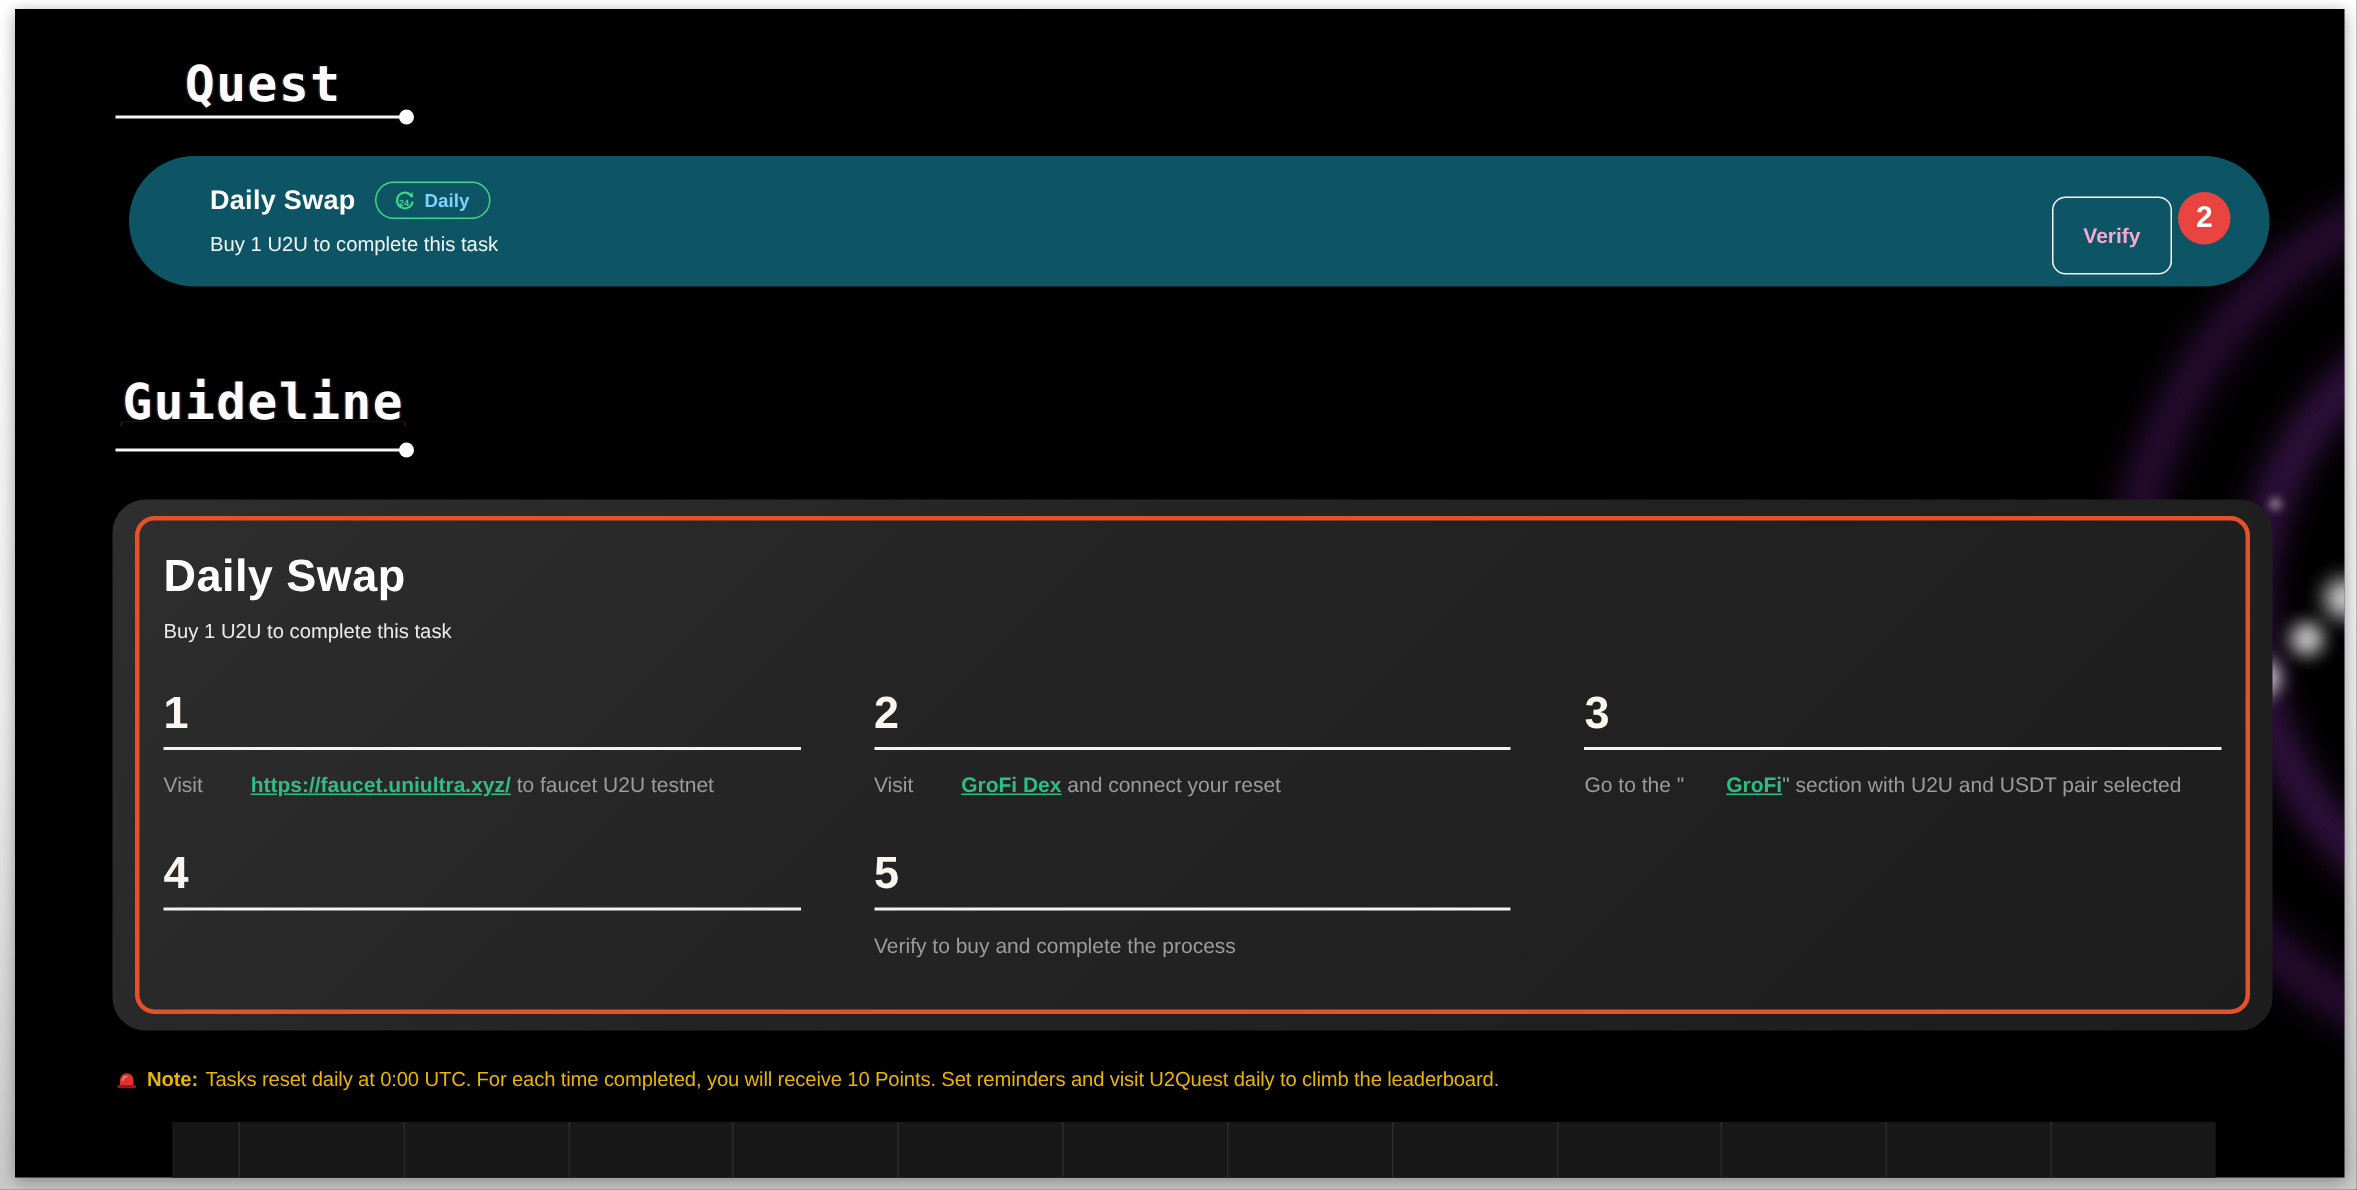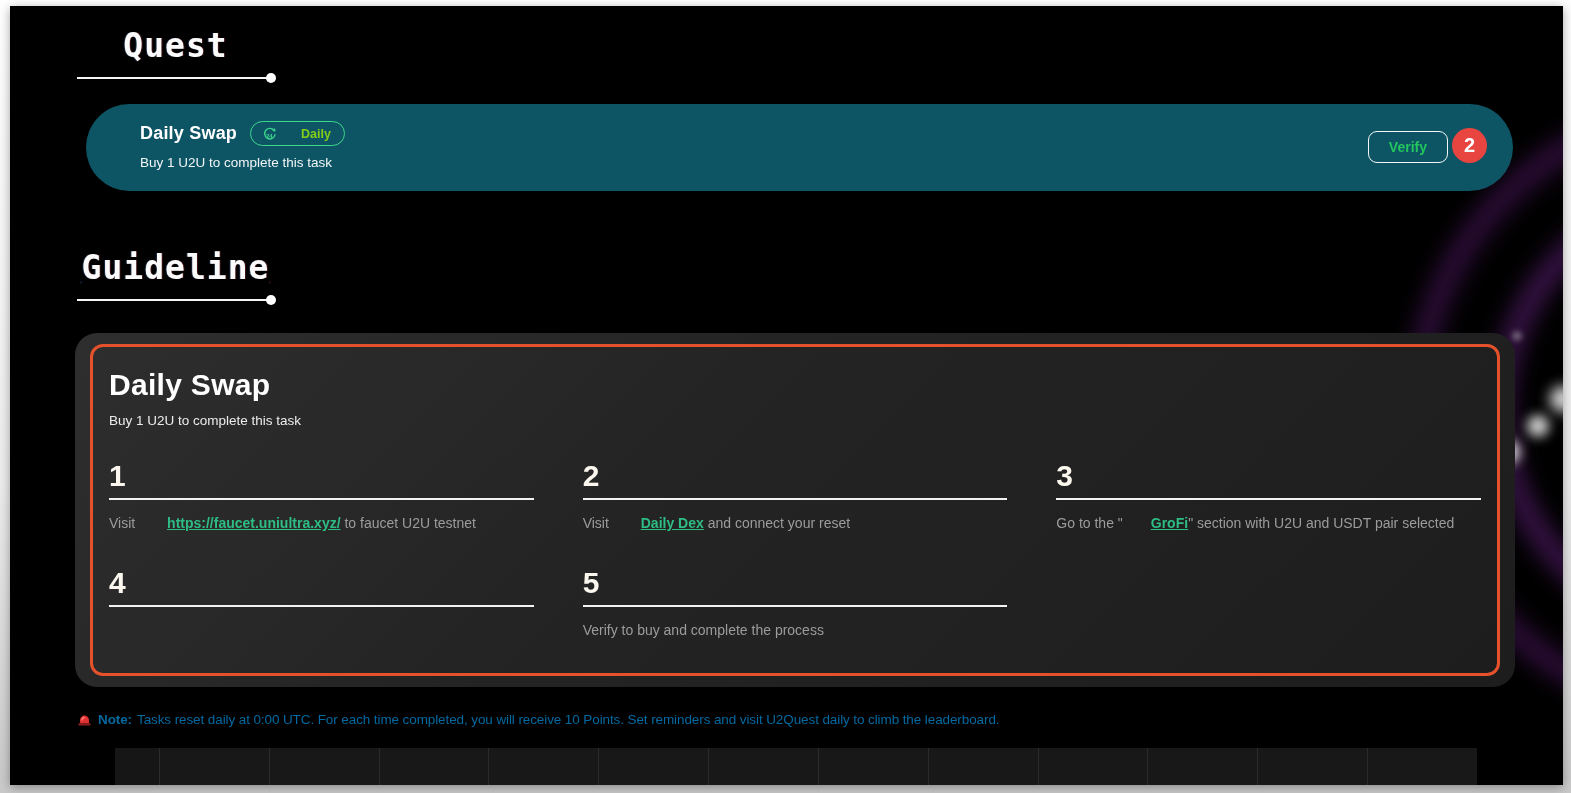--- a/index.html
+++ b/index.html
@@ -39,46 +39,46 @@
     font-weight:bold; font-size:33px; color:#fbfbfb; letter-spacing:1px;
     text-shadow: 1px 0 0 rgba(255,80,80,.25), -1px 0 0 rgba(90,160,255,.25);
   }
   .rule {
     position:absolute; left:67px; width:197px; height:2px; background:#f5f5f5;
   }
   .rule .dot {
     position:absolute; right:-2px; top:-4px; width:10px; height:10px;
     border-radius:50%; background:#fff;
   }
-  .quest-head { top:20px; }
+  .quest-head { top:30px; }
   .quest-rule { top:71px; }
   .guide-head { top:242px;text-decoration:underline; }
   .guide-rule { top:293px; }
 
   
   .task-card {
     position:absolute; left:76px; top:98px; width:1427px; height:87px;
     background:#0d5565; border-radius:44px;
     padding:17px 0 0 54px;
   }
   .task-title-row { display:flex; align-items:center; gap:13px; }
   .task-title { font-size:18px; font-weight:800; color:#fff; letter-spacing:.2px; }
   .daily-badge {
-    display:inline-flex; align-items:center; gap:24px;
+    display:inline-flex; align-items:center; gap:6px;
     border:1px solid #3dd68c; border-radius:999px;
-    padding:4px 13px 4px 11px; color:#84cc16;
+    padding:4px 13px 4px 11px; color:#7dd3fc;
     font-size:12.5px; font-weight:700;justify-content:center;
   }
   .daily-badge svg { display:block; }
   .task-desc { margin-top:9px; font-size:13.5px; color:#f2f6f6; }
   .verify-btn {
     position:absolute; right:65px; top:27px;
     background:transparent; border:1.5px solid #f4f6f6; border-radius:9px;
-    color:#22c55e; font-family:"Liberation Sans", sans-serif;
-    font-size:14px; font-weight:700; padding:7px 20px; cursor:pointer;
+    color:#f9a8d4; font-family:"Liberation Sans", sans-serif;
+    font-size:14px; font-weight:700; padding:17px 20px; cursor:pointer;
   }
   .notif-badge {
     position:absolute; right:26px; top:24px; width:35px; height:35px;
     border-radius:50%; background:#e84440;
     display:flex; align-items:center; justify-content:center;
     color:#fff; font-size:20px; font-weight:700;
   }
 
   
   .guide-card {
@@ -102,21 +102,21 @@
   .step-num {
     font-size:30px; font-weight:800; color:#fbf7ee; line-height:1;
     padding-bottom:7px; border-bottom:2px solid #f2f2f2;
   }
   .step-desc { margin-top:15px; font-size:14px; color:#9c9c9c; }
   .step-link { color:#2ebd85; font-weight:700; text-decoration:underline; cursor:pointer;margin-left:28px; }
 
   
   .note {
     position:absolute; left:67px; top:706px;
-    font-size:13.5px; color:#0369a1; letter-spacing:-.1px;
+    font-size:13.5px; color:#eab308; letter-spacing:-.1px;
     display:flex; align-items:flex-start;
   }
   .note svg { display:block; margin-right:6px; }
   .note strong { font-weight:800; margin-right:5px; }
 
   
   .bottom-grid {
     position:absolute; left:105px; top:742px; width:1362px; height:40px;
     display:flex; background:#151515;
   }
@@ -174,21 +174,21 @@
 
       <div class="steps">
 
         <div class="step">
           <div class="step-num">1</div>
           <p class="step-desc"><span>Visit </span><a class="step-link">https://faucet.uniultra.xyz/</a><span> to faucet U2U testnet</span></p>
         </div>
 
         <div class="step">
           <div class="step-num">2</div>
-          <p class="step-desc"><span>Visit </span><a class="step-link">Daily Dex</a><span> and connect your reset</span></p>
+          <p class="step-desc"><span>Visit </span><a class="step-link">GroFi Dex</a><span> and connect your reset</span></p>
         </div>
 
         <div class="step">
           <div class="step-num">3</div>
           <p class="step-desc"><span>Go to the "</span><a class="step-link">GroFi</a><span>" section with U2U and USDT pair selected</span></p>
         </div>
 
         <div class="step">
           <div class="step-num">4</div>
         </div>

